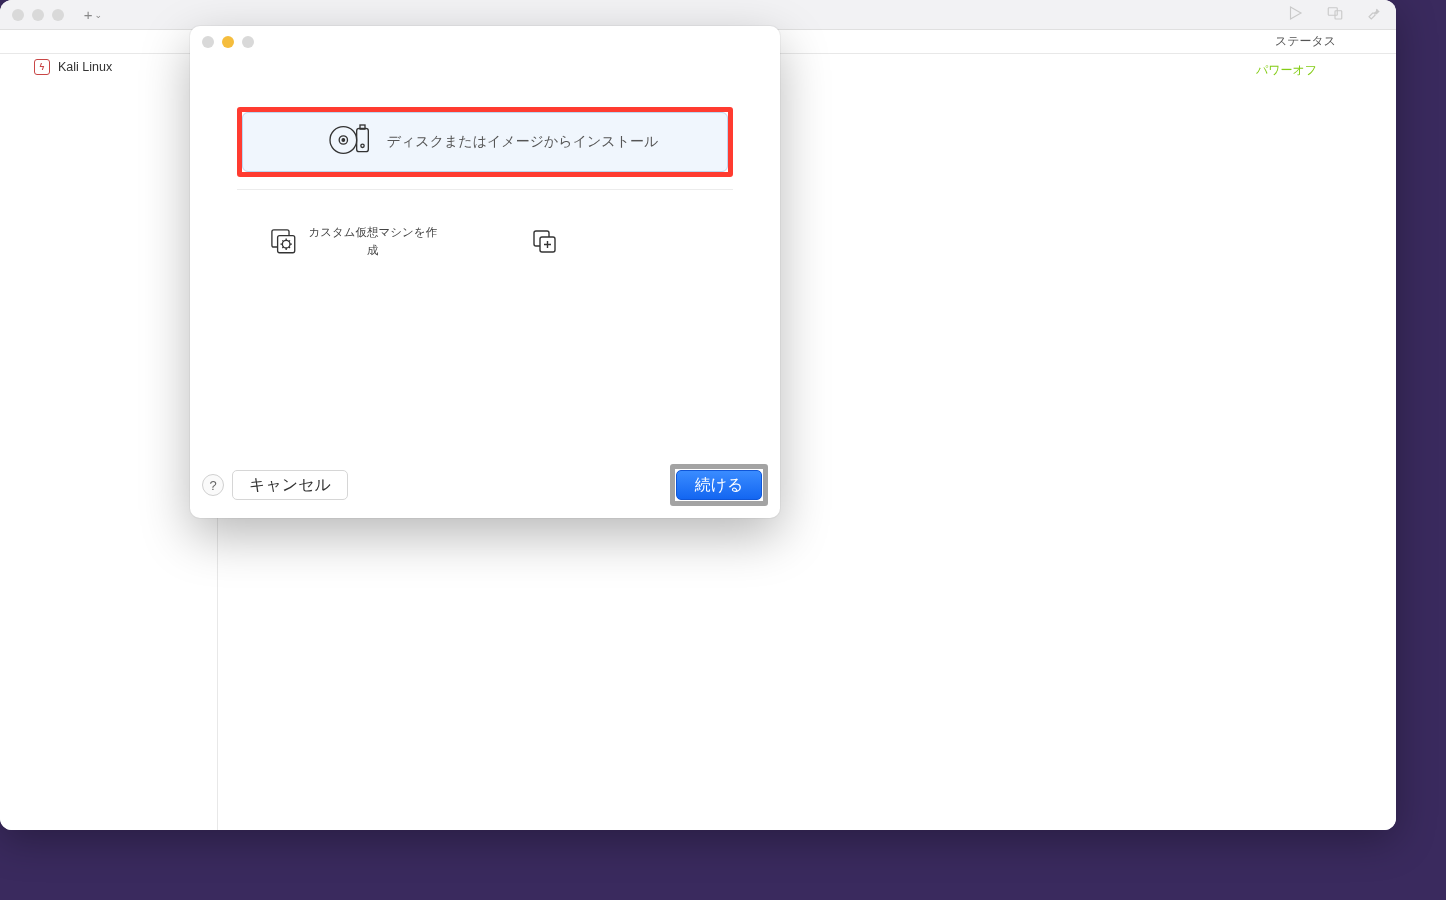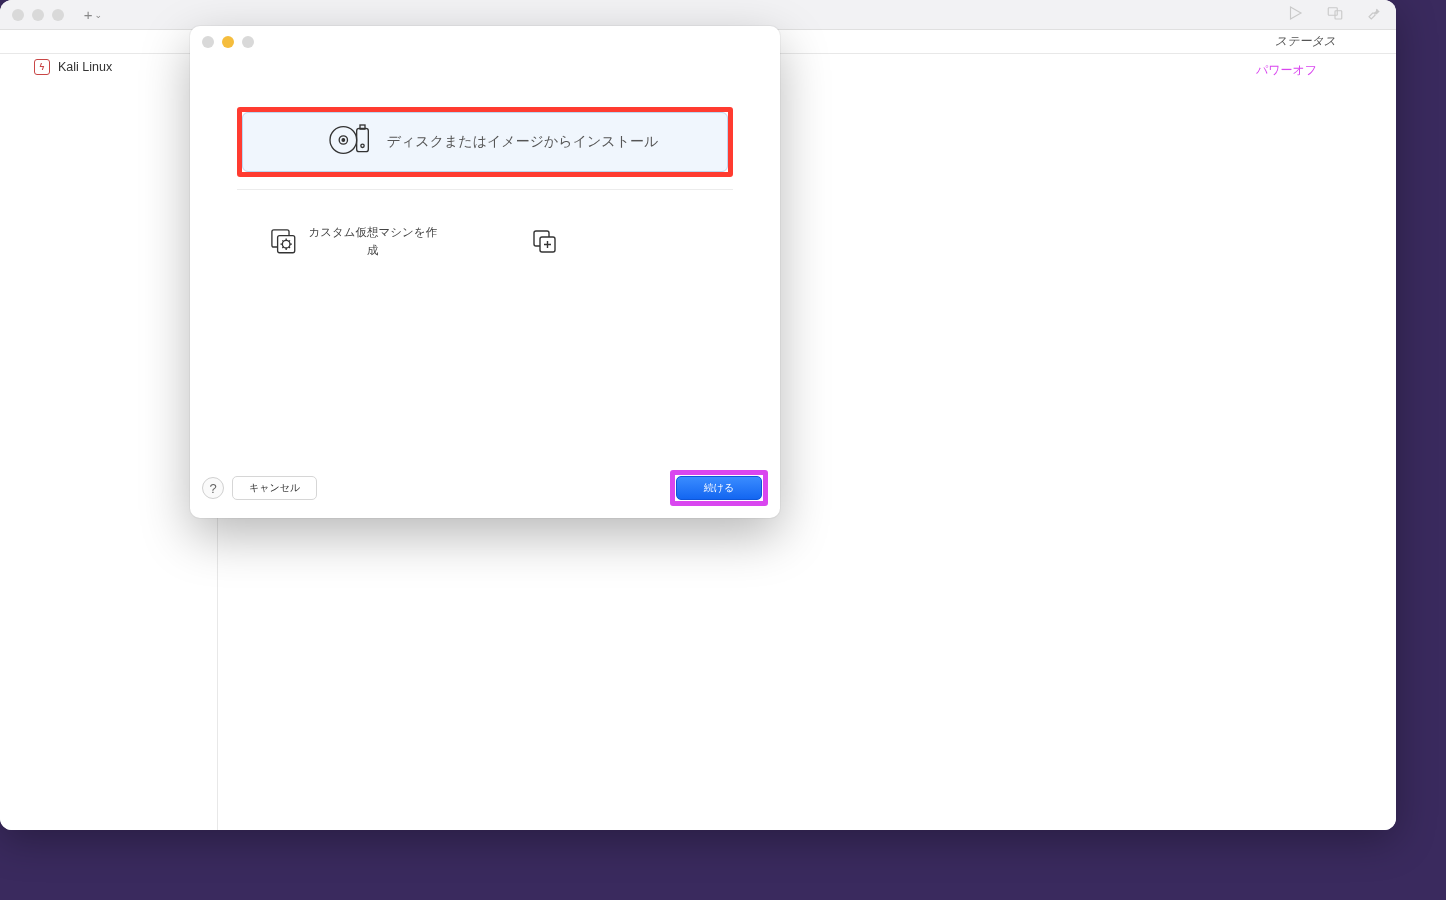--- a/index.html
+++ b/index.html
@@ -48,21 +48,20 @@
       background: #ffffff;
       border-bottom: 1px solid #e8e8e8;
       position: relative;
     }
     .col-status {
       position: absolute;
       right: 60px;
       top: 3px;
       font-size: 12px;
       color: #555;
-      font-style: italic;
     }
 
     .body-area {
       flex: 1;
       display: flex;
       min-height: 0;
     }
     .sidebar {
       width: 218px;
       background: #ffffff;
@@ -99,21 +98,21 @@
       display: flex; align-items: center; justify-content: center;
       color: #c94646;
       font-size: 9px;
       font-weight: bold;
     }
     .status-cell-text {
       position: absolute;
       left: 1256px;
       top: 62px;
       font-size: 12px;
-      color: #d946ef;
+      color: #84cc16;
     }
 
     .content { flex: 1; background: #ffffff; }
 
     
     .sheet {
       position: absolute;
       top: 26px;
       left: 190px;
       width: 590px;
@@ -199,35 +198,35 @@
     .help-btn {
       width: 22px; height: 22px;
       border-radius: 50%;
       border: 1px solid #d0d0d0;
       background: #fafafa;
       display: flex; align-items: center; justify-content: center;
       font-size: 13px; color: #666;
       cursor: pointer;
     }
     .btn {
-      height: 24px;
+      height: 30px;
       padding: 0 16px;
       border-radius: 5px;
-      font-size: 10px;
+      font-size: 16px;
       display: flex; align-items: center; justify-content: center;
       cursor: pointer;
     }
     .btn-cancel {
       background: #ffffff;
       border: 1px solid #d6d6d6;
       color: #333;
     }
     .continue-wrap {
       margin-left: auto;
-      border: 5px solid #d946ef;
+      border: 5px solid #a3a3a3;
       border-radius: 3px;
       padding: 1px;
     }
     .btn-primary {
       background: linear-gradient(#3a8cff,#1366f1);
       color: #fff;
       width: 86px;
       padding: 0;
       border: 0.5px solid #0f56d8;
     }

